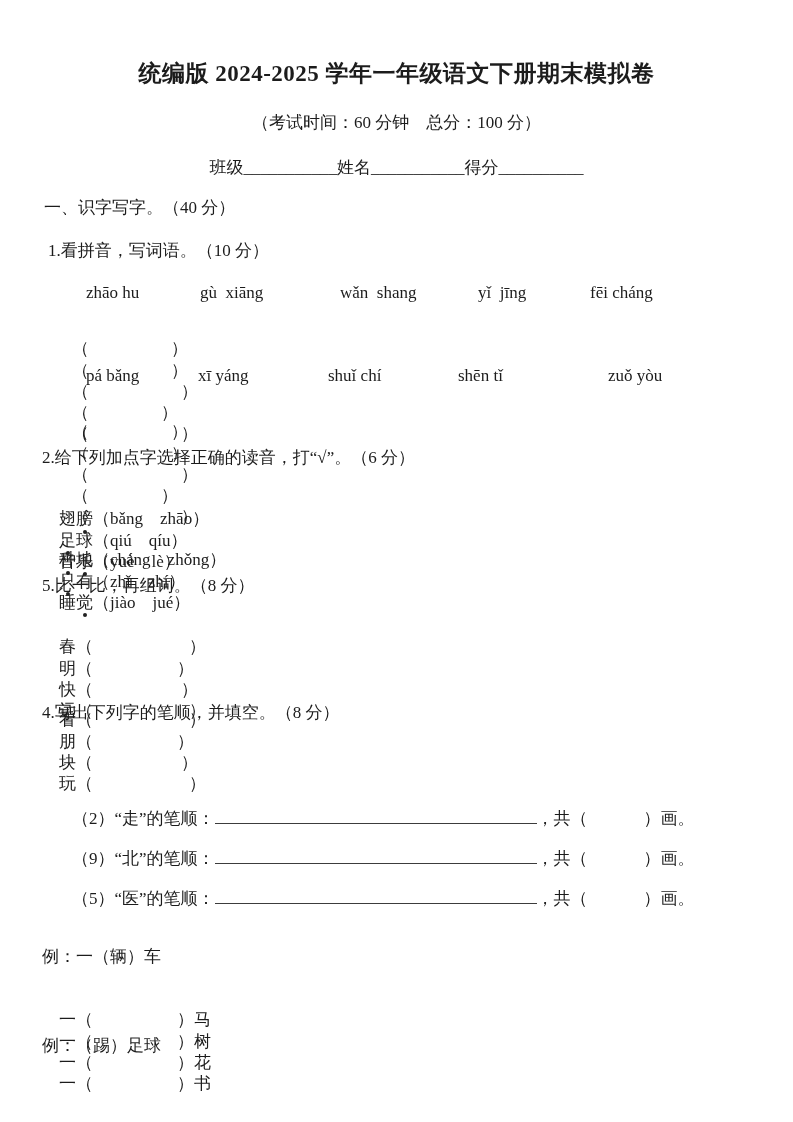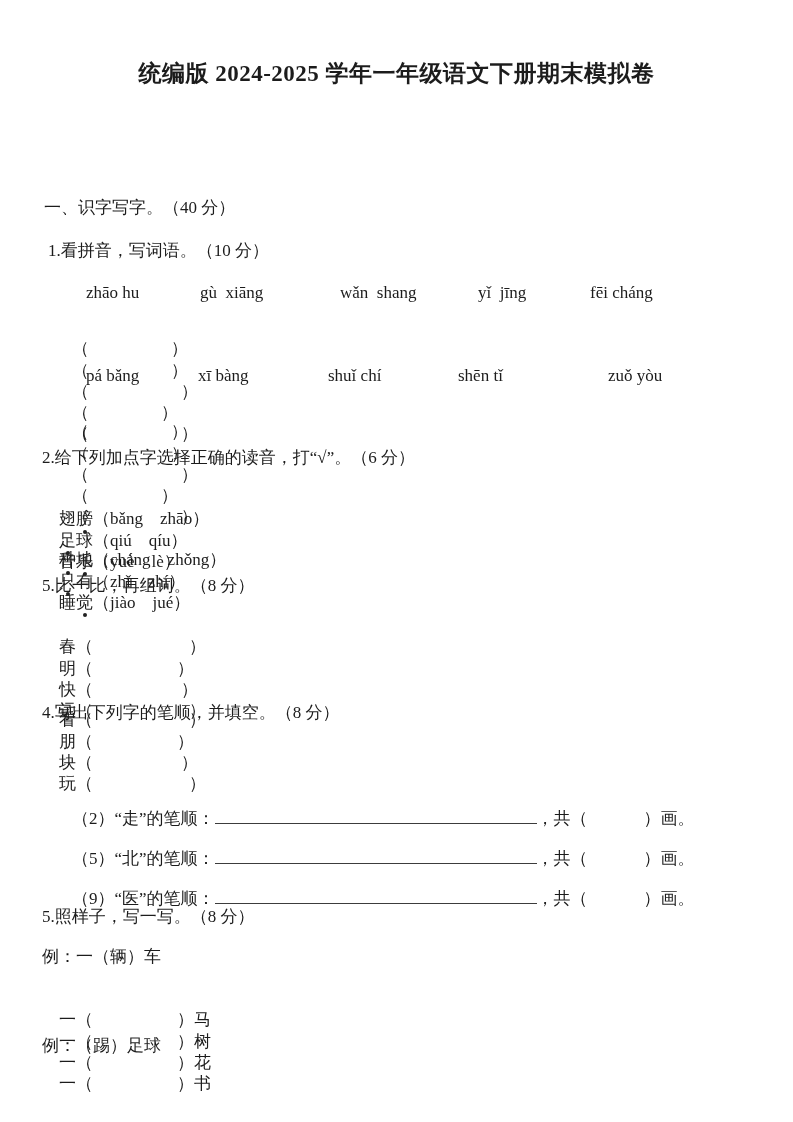--- a/index.html
+++ b/index.html
@@ -29,20 +29,22 @@
     width:4px; height:4px; border-radius:50%;
     background:#222; transform:translateX(-50%);
   }
 </style>
 </head>
 <body>
 
 <div class="page">
 
   <div class="row center title" style="top:60px">统编版 2024-2025 学年一年级语文下册期末模拟卷</div>
+  <div class="row center" style="top:112px">（考试时间：60 分钟　总分：100 分）</div>
+  <div class="row center" style="top:157px">班级___________姓名___________得分__________</div>
 
   <div class="row" style="top:197px;left:44px">一、识字写字。（40 分）</div>
 
   <div class="row" style="top:240px;left:48px">1.看拼音，写词语。（10 分）</div>
 
   <div class="row flexrow" style="top:282px;left:86px">
     <span style="width:114px">zhāo hu</span>
     <span style="width:140px">gù  xiāng</span>
     <span style="width:138px">wǎn  shang</span>
     <span style="width:112px">yǐ  jīng</span>
@@ -52,21 +54,21 @@
   <div class="row" style="top:317px;left:55px">
     <span class="pair"><span>（</span><span class="gap" style="width:82px"></span><span>）</span></span>
     <span class="pair"><span>（</span><span class="gap" style="width:82px"></span><span>）</span></span>
     <span class="pair"><span>（</span><span class="gap" style="width:92px"></span><span>）</span></span>
     <span class="pair"><span>（</span><span class="gap" style="width:72px"></span><span>）</span></span>
     <span class="pair"><span>（</span><span class="gap" style="width:92px"></span><span>）</span></span>
   </div>
 
   <div class="row flexrow" style="top:365px;left:86px">
     <span style="width:112px">pá bǎng</span>
-    <span style="width:130px">xī bàng</span>
+    <span style="width:130px">xī yáng</span>
     <span style="width:130px">shuǐ chí</span>
     <span style="width:150px">shēn tǐ</span>
     <span>zuǒ yòu</span>
   </div>
 
   <div class="row" style="top:400px;left:55px">
     <span class="pair"><span>（</span><span class="gap" style="width:82px"></span><span>）</span></span>
     <span class="pair"><span>（</span><span class="gap" style="width:82px"></span><span>）</span></span>
     <span class="pair"><span>（</span><span class="gap" style="width:92px"></span><span>）</span></span>
     <span class="pair"><span>（</span><span class="gap" style="width:72px"></span><span>）</span></span>
@@ -102,27 +104,26 @@
     <span class="q3cell"><span>块（</span><span class="gap" style="width:88px"></span><span>）</span></span>
     <span class="q3cell"><span>玩（</span><span class="gap" style="width:96px"></span><span>）</span></span>
   </div>
 
   <div class="row" style="top:702px;left:42px">4.写出下列字的笔顺，并填空。（8 分）</div>
 
   <div class="row" style="top:786px;left:55px">
     <span>（2）“走”的笔顺：</span><span class="uline"></span><span>，共（</span><span class="gap" style="width:56px"></span><span>）画。</span>
   </div>
   <div class="row" style="top:826px;left:55px">
-    <span>（5）“北”的笔顺：</span><span class="uline"></span><span>，共（</span><span class="gap" style="width:56px"></span><span>）画。</span>
+    <span>（9）“北”的笔顺：</span><span class="uline"></span><span>，共（</span><span class="gap" style="width:56px"></span><span>）画。</span>
   </div>
   <div class="row" style="top:866px;left:55px">
-    <span>（9）“医”的笔顺：</span><span class="uline"></span><span>，共（</span><span class="gap" style="width:56px"></span><span>）画。</span>
+    <span>（5）“医”的笔顺：</span><span class="uline"></span><span>，共（</span><span class="gap" style="width:56px"></span><span>）画。</span>
   </div>
 
-  <div class="row" style="top:906px;left:42px">5.照样子，写一写。（8 分）</div>
   <div class="row" style="top:946px;left:42px">例：一（辆）车</div>
 
   <div class="row" style="top:988px;left:42px">
     <span class="q5cell"><span>一（</span><span class="gap" style="width:84px"></span><span>）马</span></span>
     <span class="q5cell"><span>一（</span><span class="gap" style="width:84px"></span><span>）树</span></span>
     <span class="q5cell"><span>一（</span><span class="gap" style="width:84px"></span><span>）花</span></span>
     <span class="q5cell"><span>一（</span><span class="gap" style="width:84px"></span><span>）书</span></span>
   </div>
 
   <div class="row" style="top:1035px;left:42px">例：（踢）足球</div>

